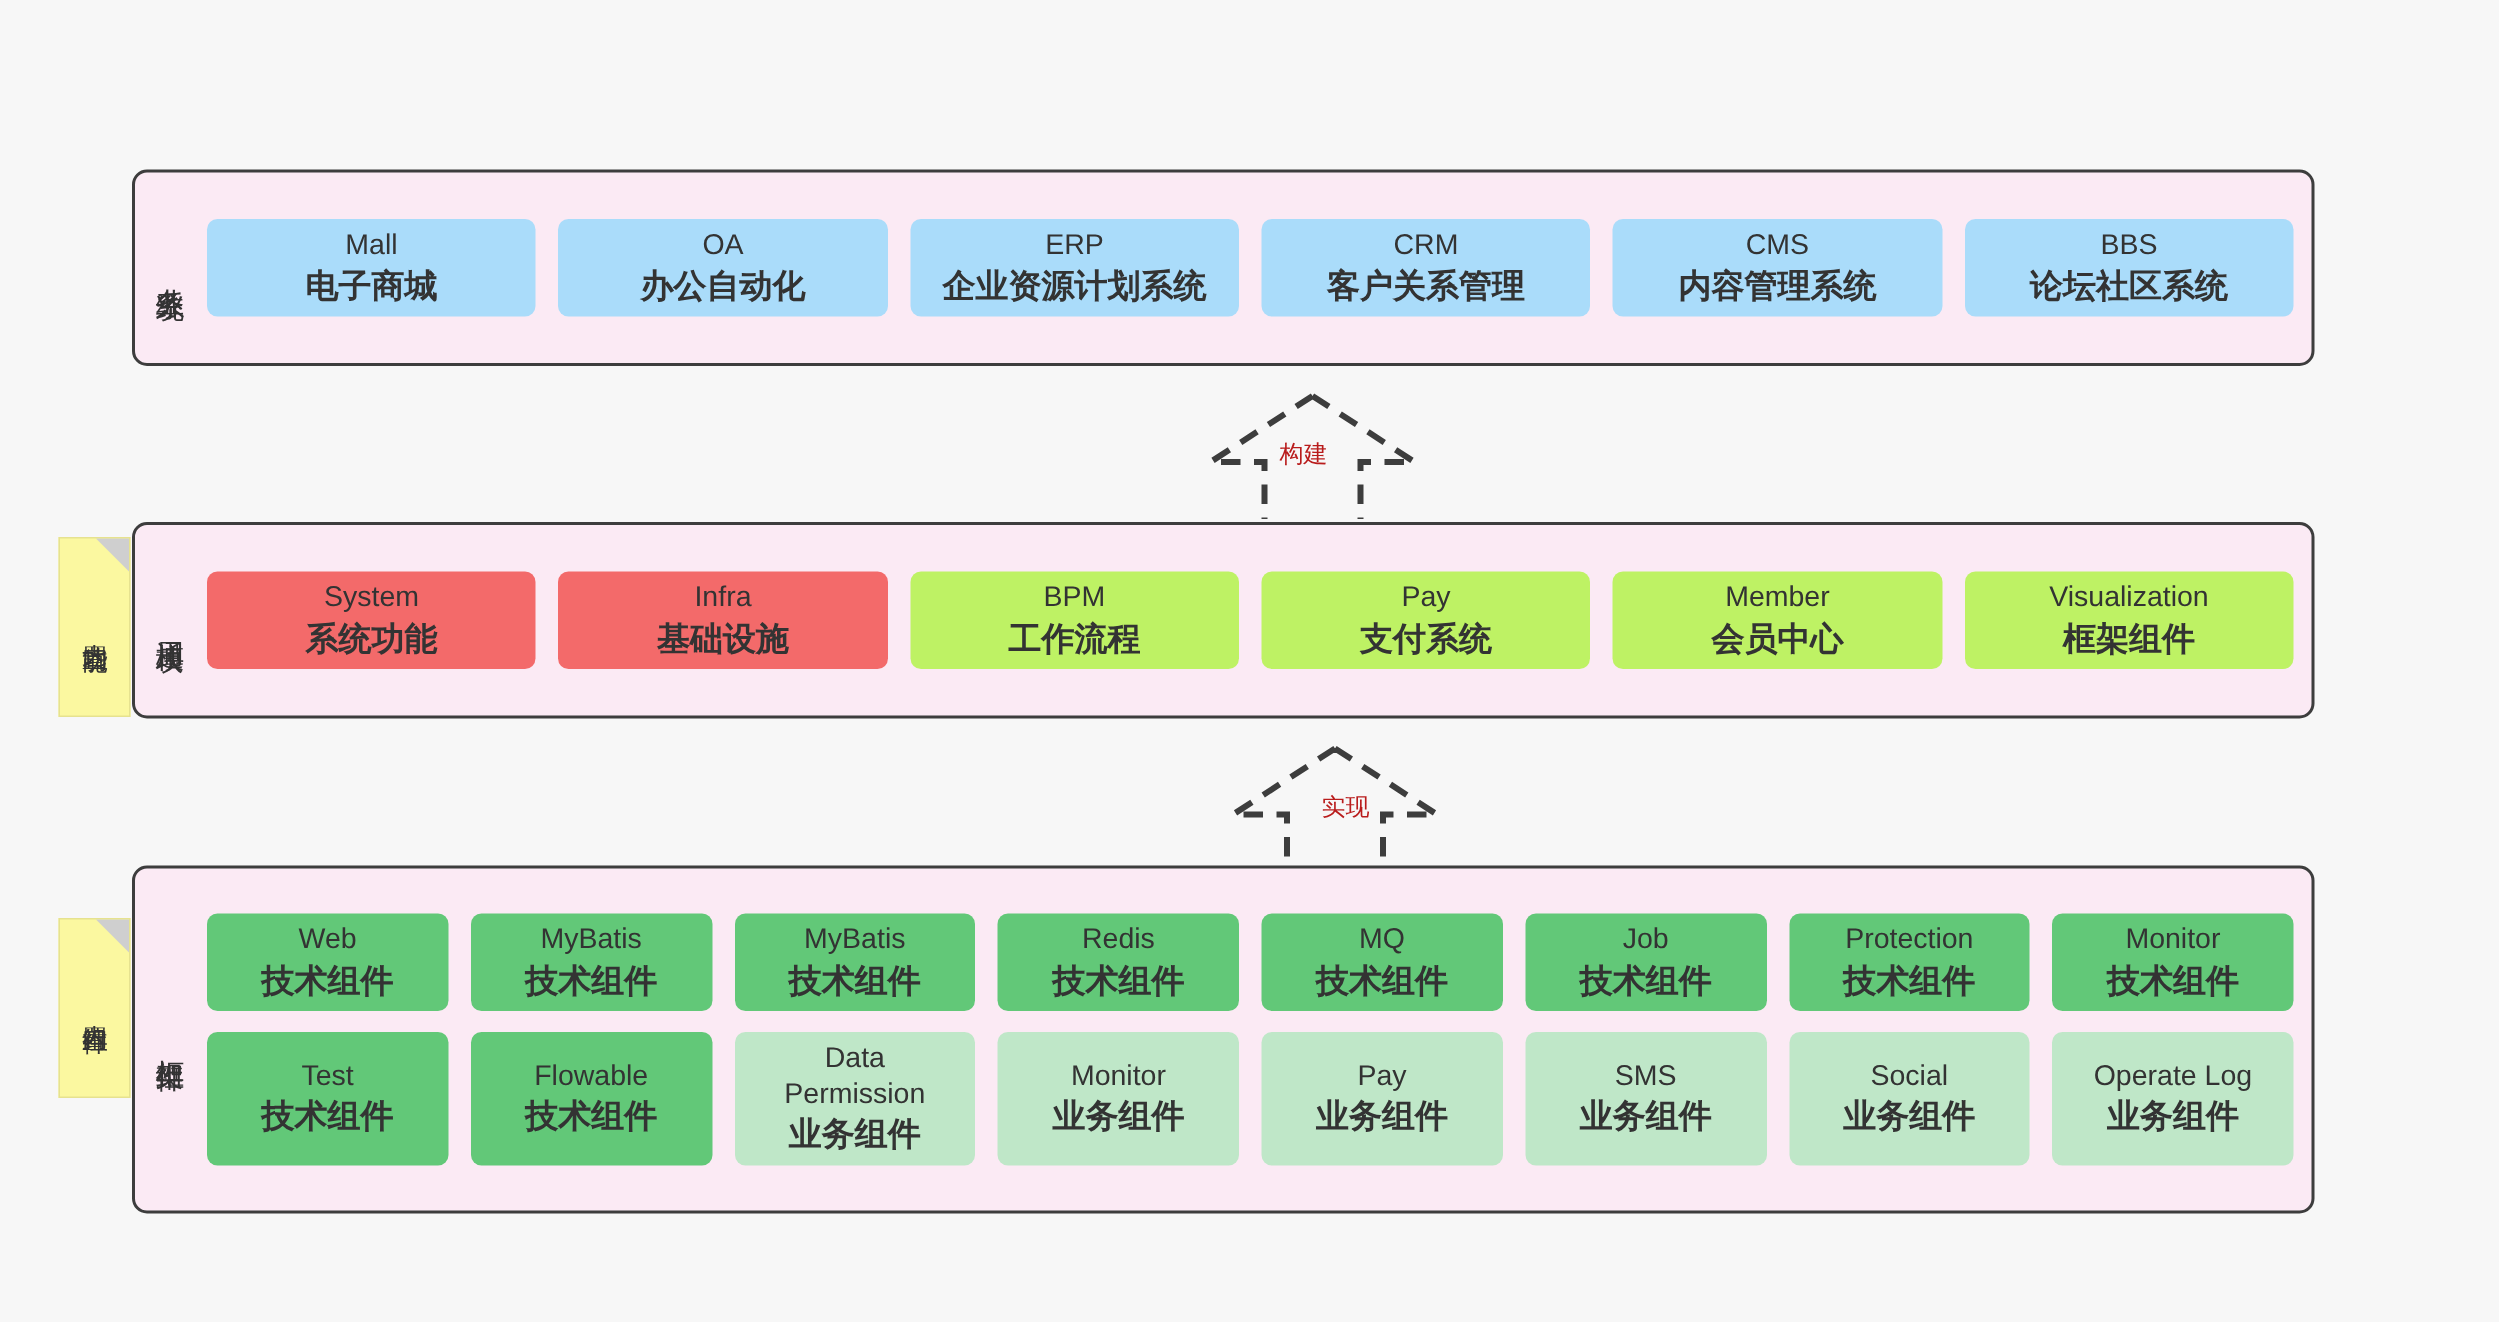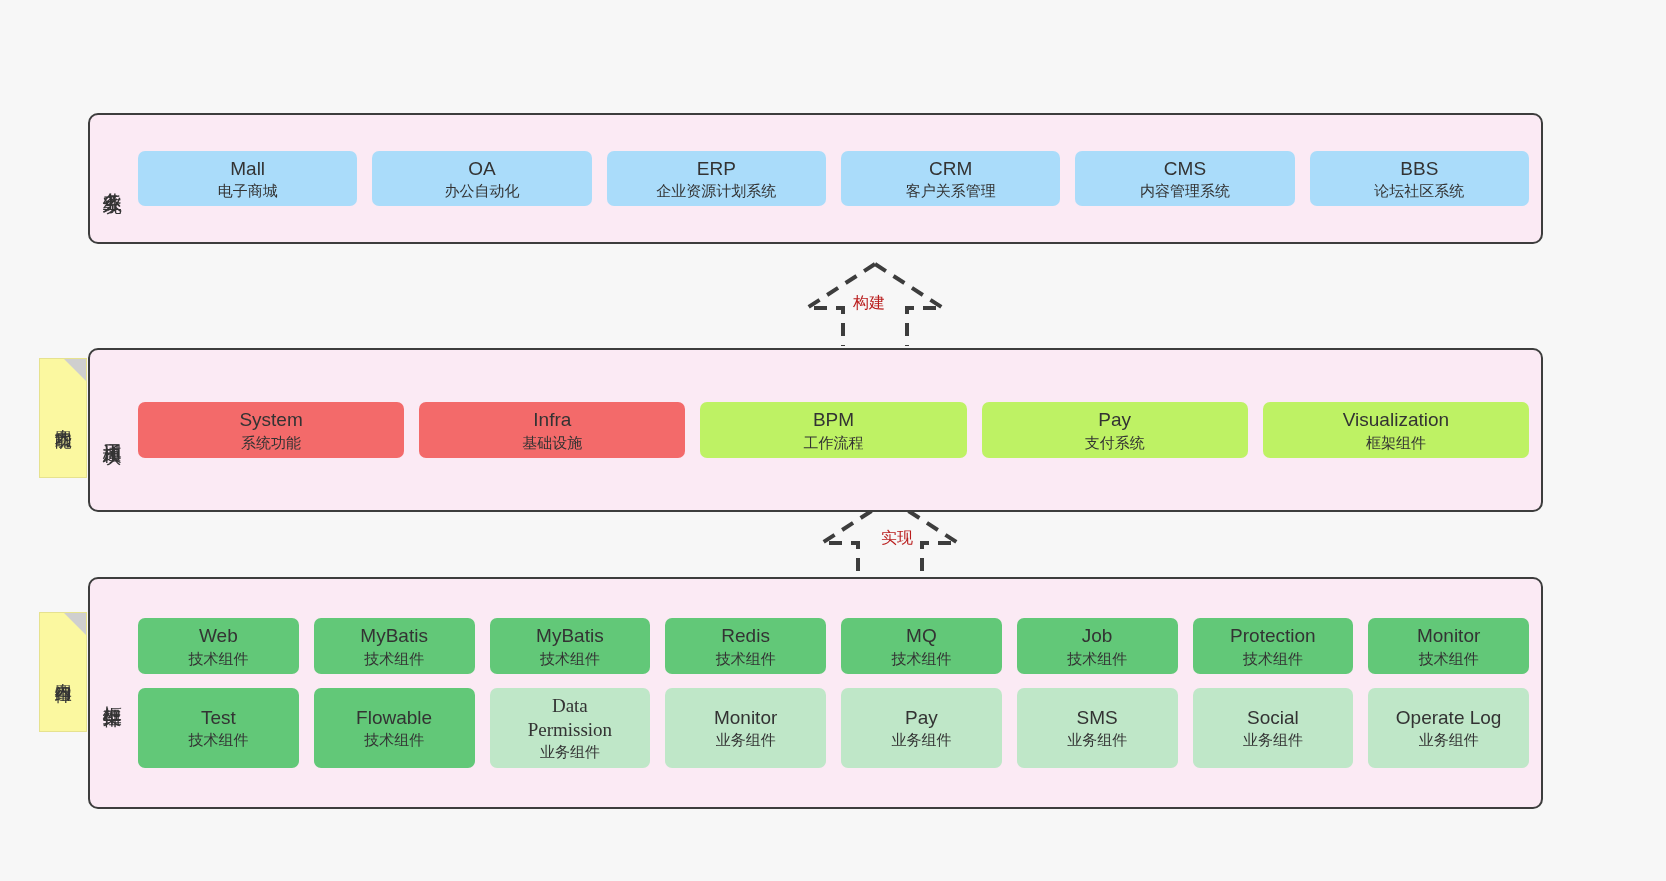--- a/index.html
+++ b/index.html
@@ -66,21 +66,21 @@
     display: flex;
     flex-direction: column;
     align-items: center;
     justify-content: center;
     text-align: center;
     line-height: 1.28;
     padding: 6px 4px;
     color: #333333;
   }
   .card .en { font-size: 19px; }
-  .card .cn { font-size: 15px; }
+  .card .cn { font-size: 22px; font-weight: bold; }
 
   
   .c-blue        { background: #aadcfa; }
   .c-red         { background: #f36a6a; }
   .c-pink        { background: #bef264; }
   .c-green       { background: #62c878; }
   .c-green-light { background: #bfe7c8; }
 
   
   .sticky {
@@ -172,41 +172,45 @@
       <path d="M75 2 L143 46 L107 46 L107 84 M75 2 L7 46 L43 46 L43 84" fill="none" stroke="#3d3d3d" stroke-width="4" stroke-dasharray="13,9" stroke-linecap="butt"></path>
     </svg>
     <span class="arrow-label" style="left:50px; top:31px;">构建</span>
   </div>
 
   <div class="sticky" id="sticky-builtin-function" style="left:39px; top:358px; width:48px; height:120px;">
     <span class="fold"></span>
     <span>内置功能</span>
   </div>
 
-  <div class="layer" id="layer-common" style="left:88px; top:348px; width:1455px; height:164px;">
+  <div class="layer" id="layer-common" style="left:88px; top:348px; width:1455px; height:131px;">
     <div class="layer-title">通用模块</div>
     <div class="layer-body">
       <div class="row">
         <div class="card c-red">
           <span class="en">System</span>
           <span class="cn">系统功能</span>
         </div>
         <div class="card c-red">
           <span class="en">Infra</span>
           <span class="cn">基础设施</span>
         </div>
         <div class="card c-pink">
           <span class="en">BPM</span>
           <span class="cn">工作流程</span>
         </div>
         <div class="card c-pink">
           <span class="en">Pay</span>
           <span class="cn">支付系统</span>
         </div>
         <div class="card c-pink">
+          <span class="en">Member</span>
+          <span class="cn">会员中心</span>
+        </div>
+        <div class="card c-pink">
           <span class="en">Visualization</span>
           <span class="cn">框架组件</span>
         </div>
       </div>
     </div>
   </div>
 
   <div class="arrow" id="arrow-implement" style="left:815px; top:497px; width:150px; height:84px;">
     <svg width="150" height="84" viewBox="0 0 150 84">
       <path d="M75 2 L143 46 L107 46 L107 84 M75 2 L7 46 L43 46 L43 84" fill="none" stroke="#3d3d3d" stroke-width="4" stroke-dasharray="13,9" stroke-linecap="butt"></path>
@@ -261,21 +265,21 @@
       <div class="row">
         <div class="card c-green">
           <span class="en">Test</span>
           <span class="cn">技术组件</span>
         </div>
         <div class="card c-green">
           <span class="en">Flowable</span>
           <span class="cn">技术组件</span>
         </div>
         <div class="card c-green-light">
-          <span class="en" style="max-width:9ch;font-family:Liberation Serif, serif;">Data Permission</span>
+          <span class="en" style="max-width:9ch;">Data Permission</span>
           <span class="cn">业务组件</span>
         </div>
         <div class="card c-green-light">
           <span class="en">Monitor</span>
           <span class="cn">业务组件</span>
         </div>
         <div class="card c-green-light">
           <span class="en">Pay</span>
           <span class="cn">业务组件</span>
         </div>

